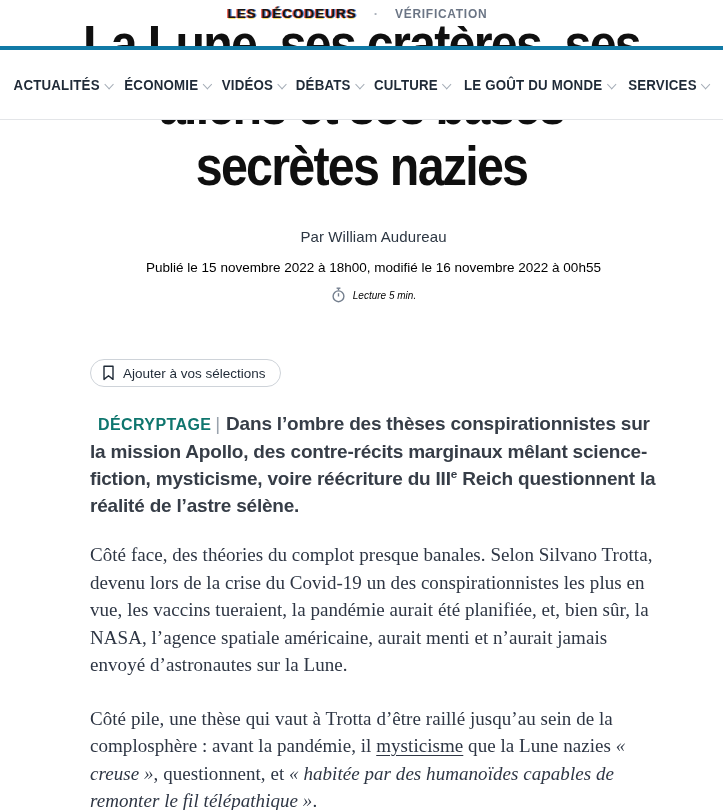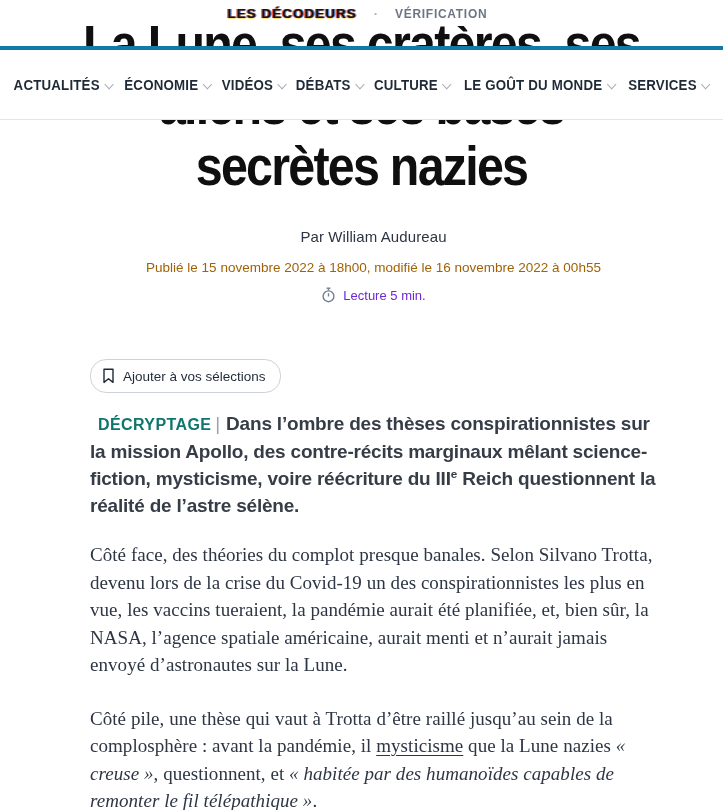--- a/index.html
+++ b/index.html
@@ -70,32 +70,32 @@
   .chev::before {
     content: ""; position: absolute; left: 0; top: 2px;
     width: 6px; height: 6px;
     border-right: 1.6px solid #a4acb6; border-bottom: 1.6px solid #a4acb6;
     transform: rotate(45deg);
   }
 
   
   .meta { position: absolute; top: 228px; left: 0; width: 723px; text-align: center; z-index: 2; padding-left: 24px; }
   .byline { font-size: 15px; color: #2c3642; letter-spacing: .1px; }
-  .pubdates { margin-top: 15px; font-size: 13.5px; color: #a16207; }
+  .pubdates { margin-top: 15px; font-size: 13.5px; color: #000000; }
   .readtime {
-    margin-top: 12px; font-size: 13px; color: #6d28d9;
-    display: inline-flex; align-items: center; gap: 7px;
+    margin-top: 12px; font-size: 10px; color: #000000;
+    display: inline-flex; align-items: center; gap: 7px; font-style: italic;
   }
   .readtime svg { display: block; }
 
   
   .save-btn {
     position: absolute; top: 359px; left: 90px;
     display: inline-flex; align-items: center; gap: 8px;
-    height: 34px; padding: 0 14px 0 11px;
+    height: 28px; padding: 0 14px 0 11px;
     background: #ffffff;
     border: 1px solid #ced3d9; border-radius: 16px;
     font-family: "Liberation Sans", sans-serif;
     font-size: 13.5px; color: #1f2a37;
     cursor: pointer;
     z-index: 2;
   }
   .save-btn svg { display: block; }
 
   

